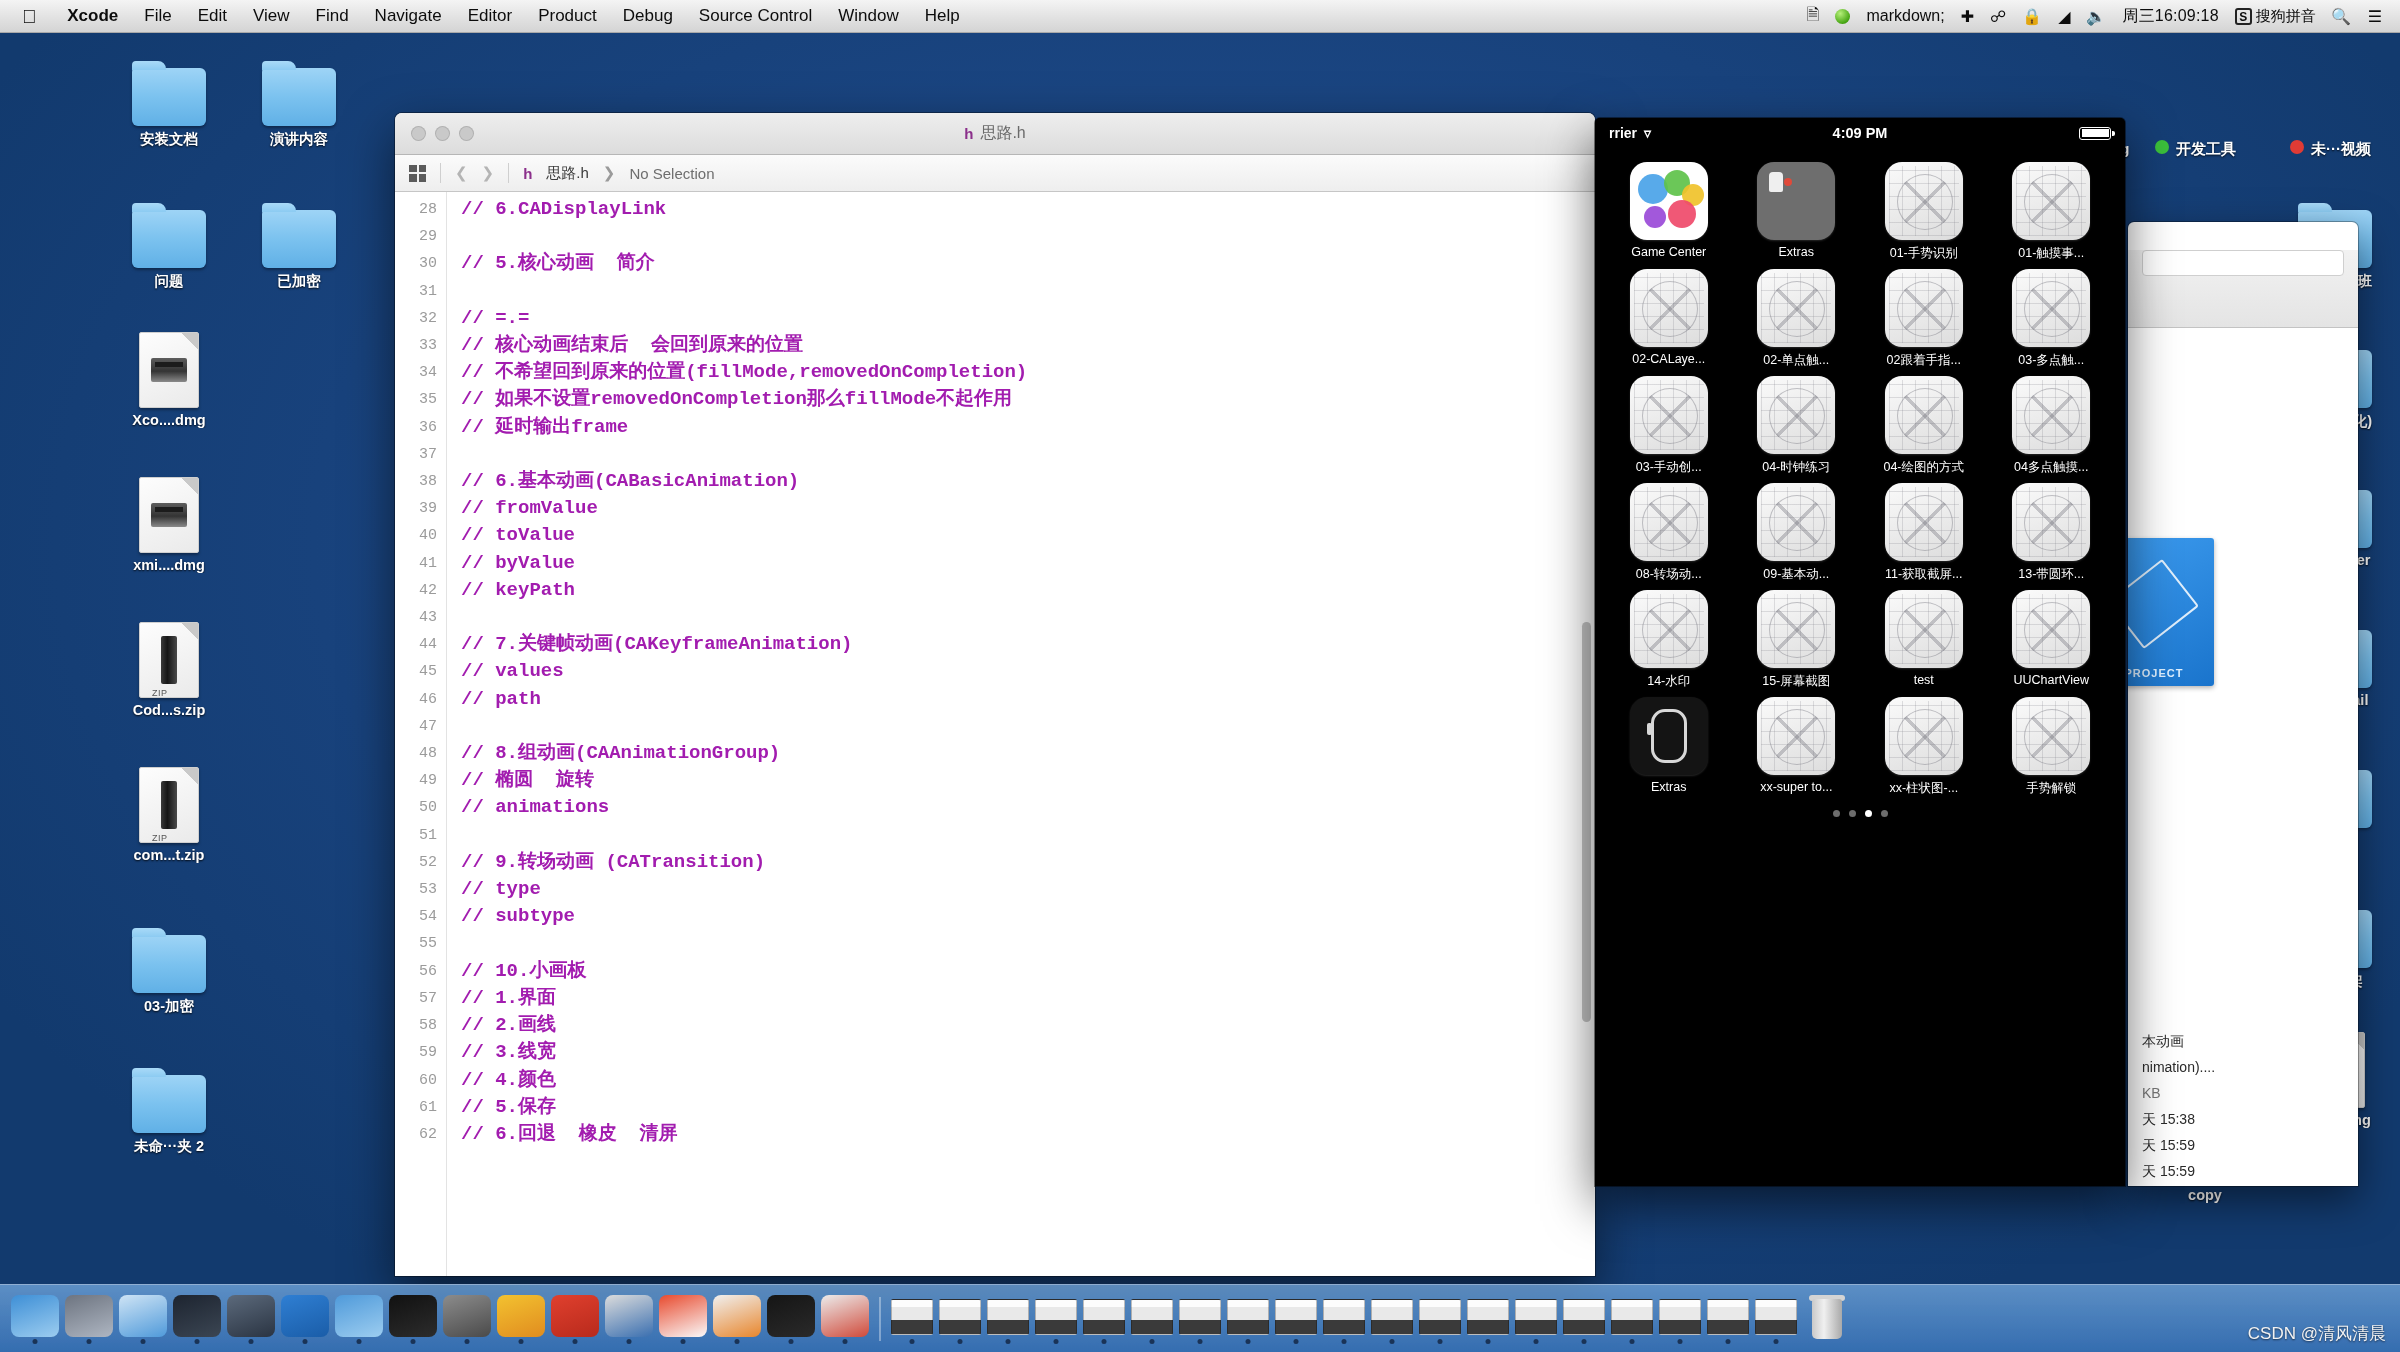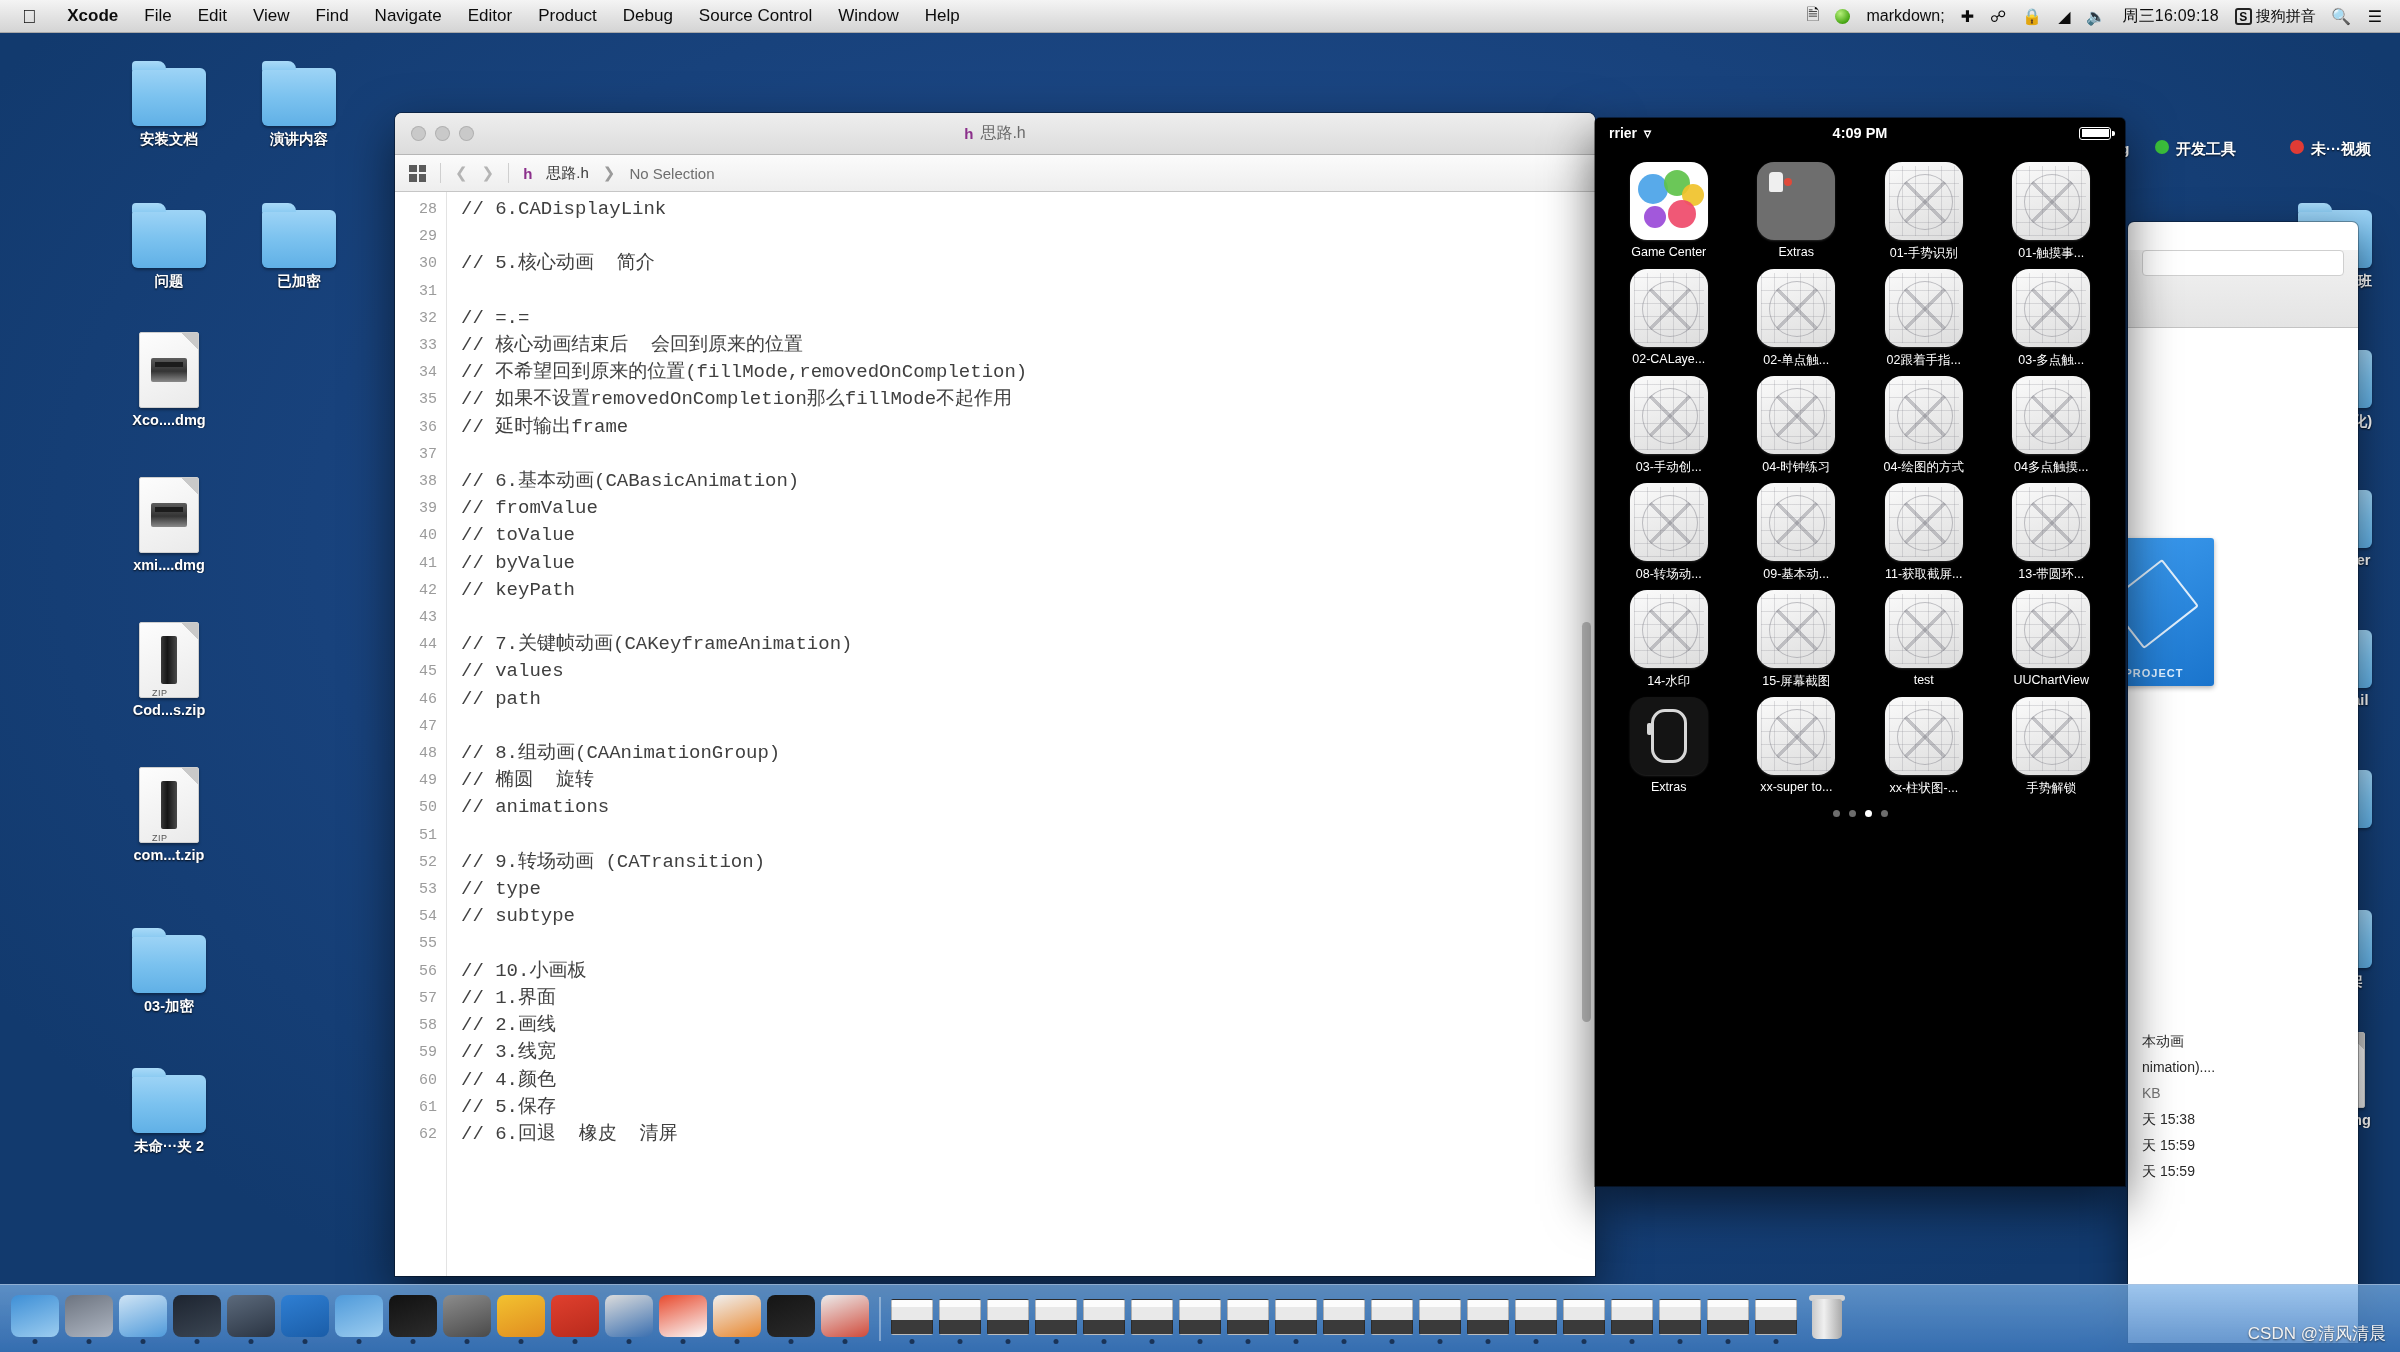--- a/index.html
+++ b/index.html
@@ -206,21 +206,21 @@
   }
   .safari-ic:after {
     content:""; position:absolute; left:50%; top:50%; width:34px; height:7px;
     transform:translate(-50%,-50%) rotate(-40deg);
     background:linear-gradient(90deg,#e8403c 0 50%, #f2f2f2 50% 100%);
     border-radius:2px;
   }
 
   
   #finder {
-    position:absolute; left:2128px; top:222px; width:230px; height:1121px;
+    position:absolute; left:2128px; top:222px; width:230px; height:964px;
     background:#fff; border-radius:6px 6px 0 0;
     box-shadow:0 14px 40px rgba(0,0,0,.5), 0 0 0 1px rgba(0,0,0,.3);
     overflow:hidden; z-index:190;
   }
   #finder .ftop { height:78px; background:linear-gradient(180deg,#f2f2f2,#e4e4e4); border-bottom:1px solid #c3c3c3;}
   #finder .fsearch { margin:28px 14px 0 14px; height:26px; background:#fff; border:1px solid #cfcfcf; border-radius:4px;}
   #finder .fbody { padding:14px; font-size:13px; color:#333; position:relative; height:100%; }
   .proj-icon {
     position:absolute; left:-34px; top:210px; width:120px; height:148px;
     background:linear-gradient(150deg,#3e9df0,#1a74cc);
@@ -490,21 +490,21 @@
         <div>55</div>
         <div>56</div>
         <div>57</div>
         <div>58</div>
         <div>59</div>
         <div>60</div>
         <div>61</div>
         <div>62</div>
       </div>
     <div class="codearea">
-      <pre id="codepre" style="color: #404040;">// 6.CADisplayLink
+      <pre id="codepre" style="color: #a21caf; font-weight: bold;">// 6.CADisplayLink
 
 // 5.核心动画  简介
 
 // =.=
 // 核心动画结束后  会回到原来的位置
 // 不希望回到原来的位置(fillMode,removedOnCompletion)
 // 如果不设置removedOnCompletion那么fillMode不起作用
 // 延时输出frame
 
 // 6.基本动画(CABasicAnimation)

